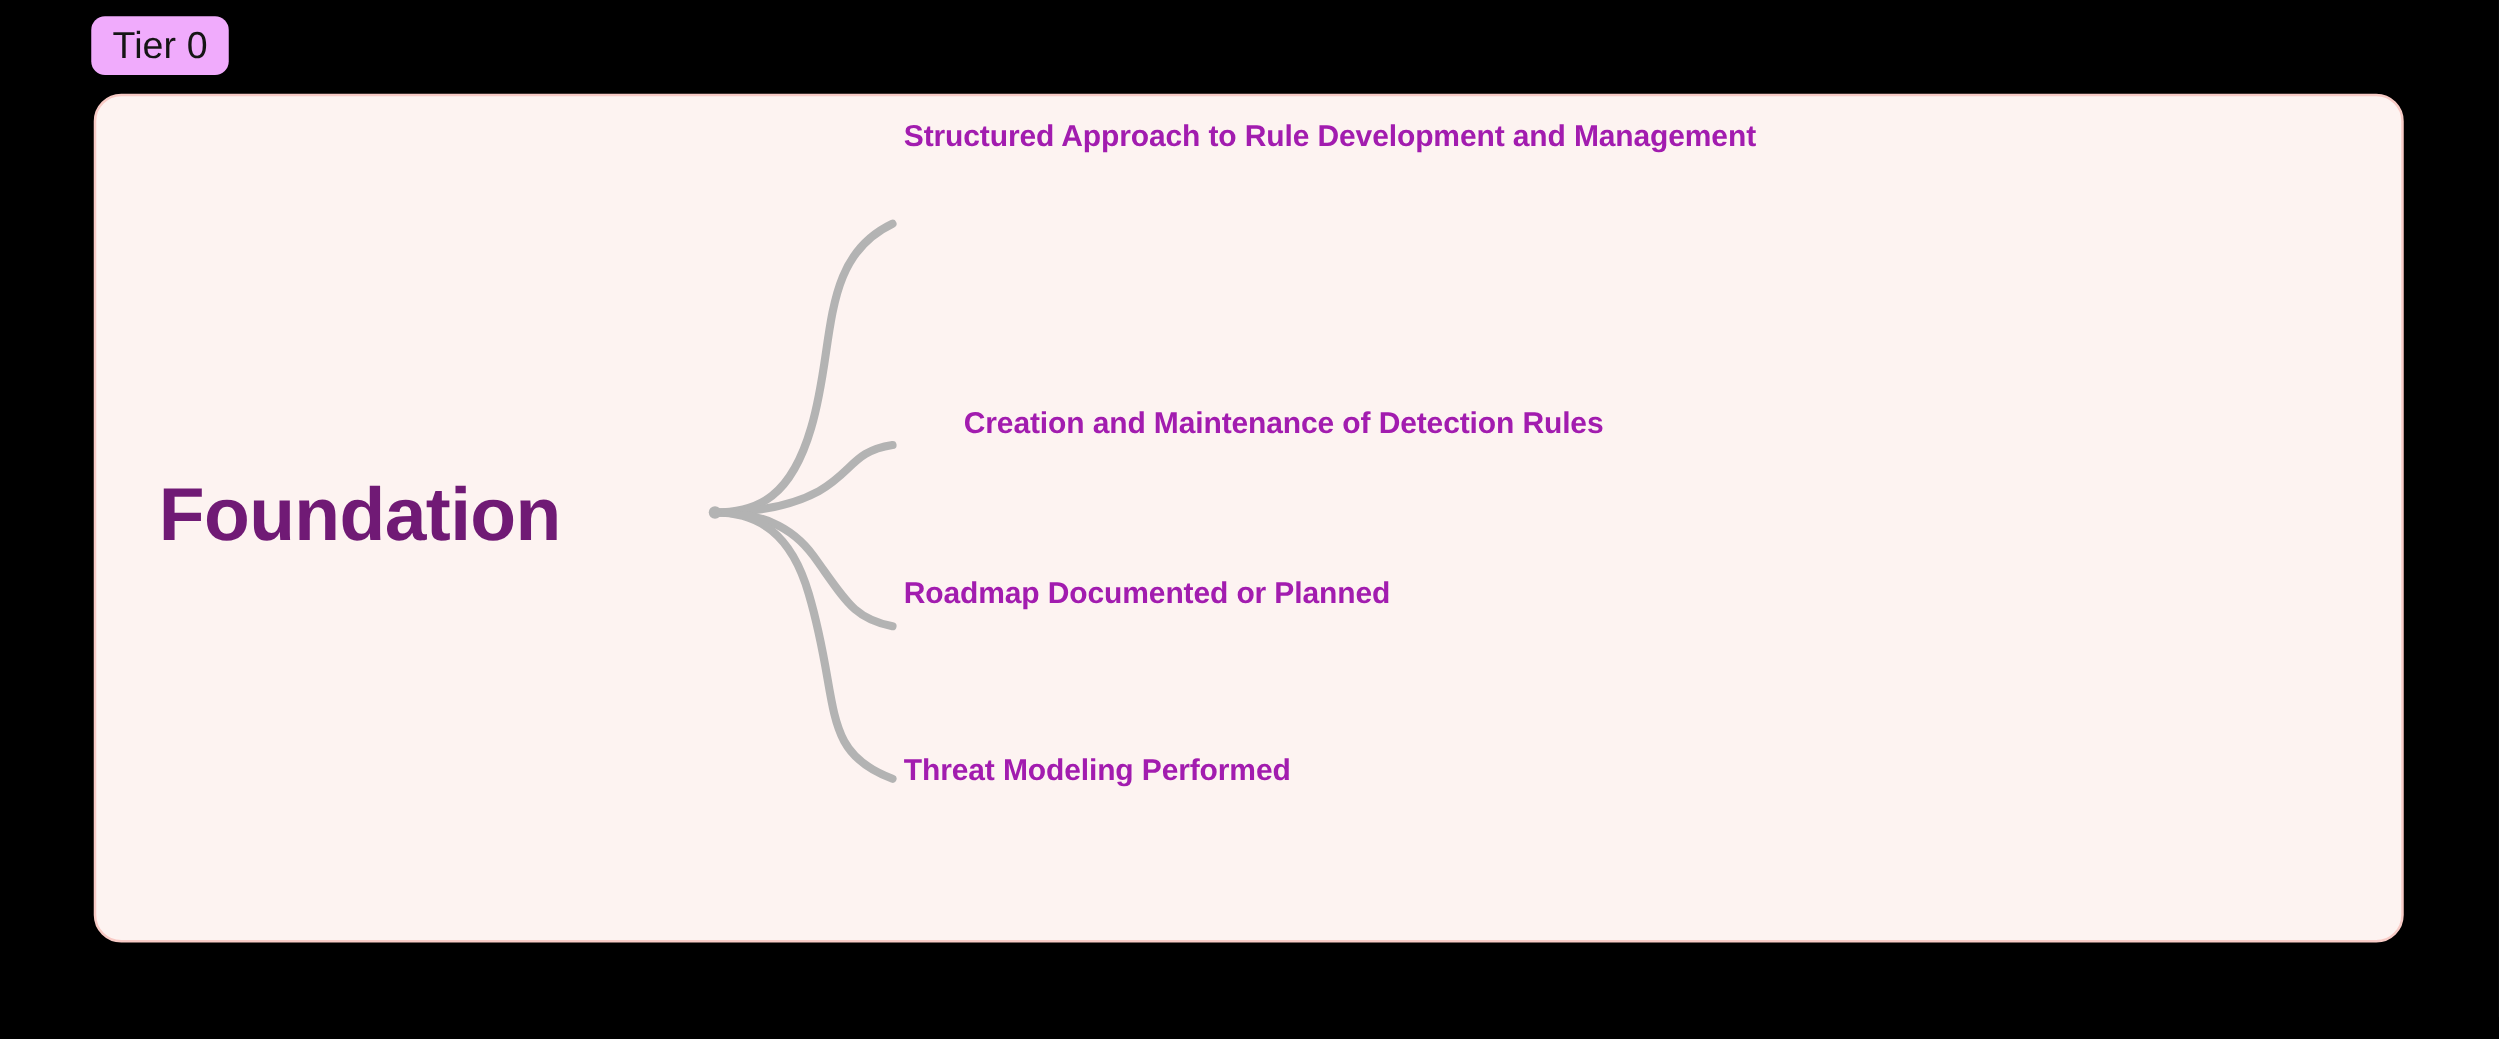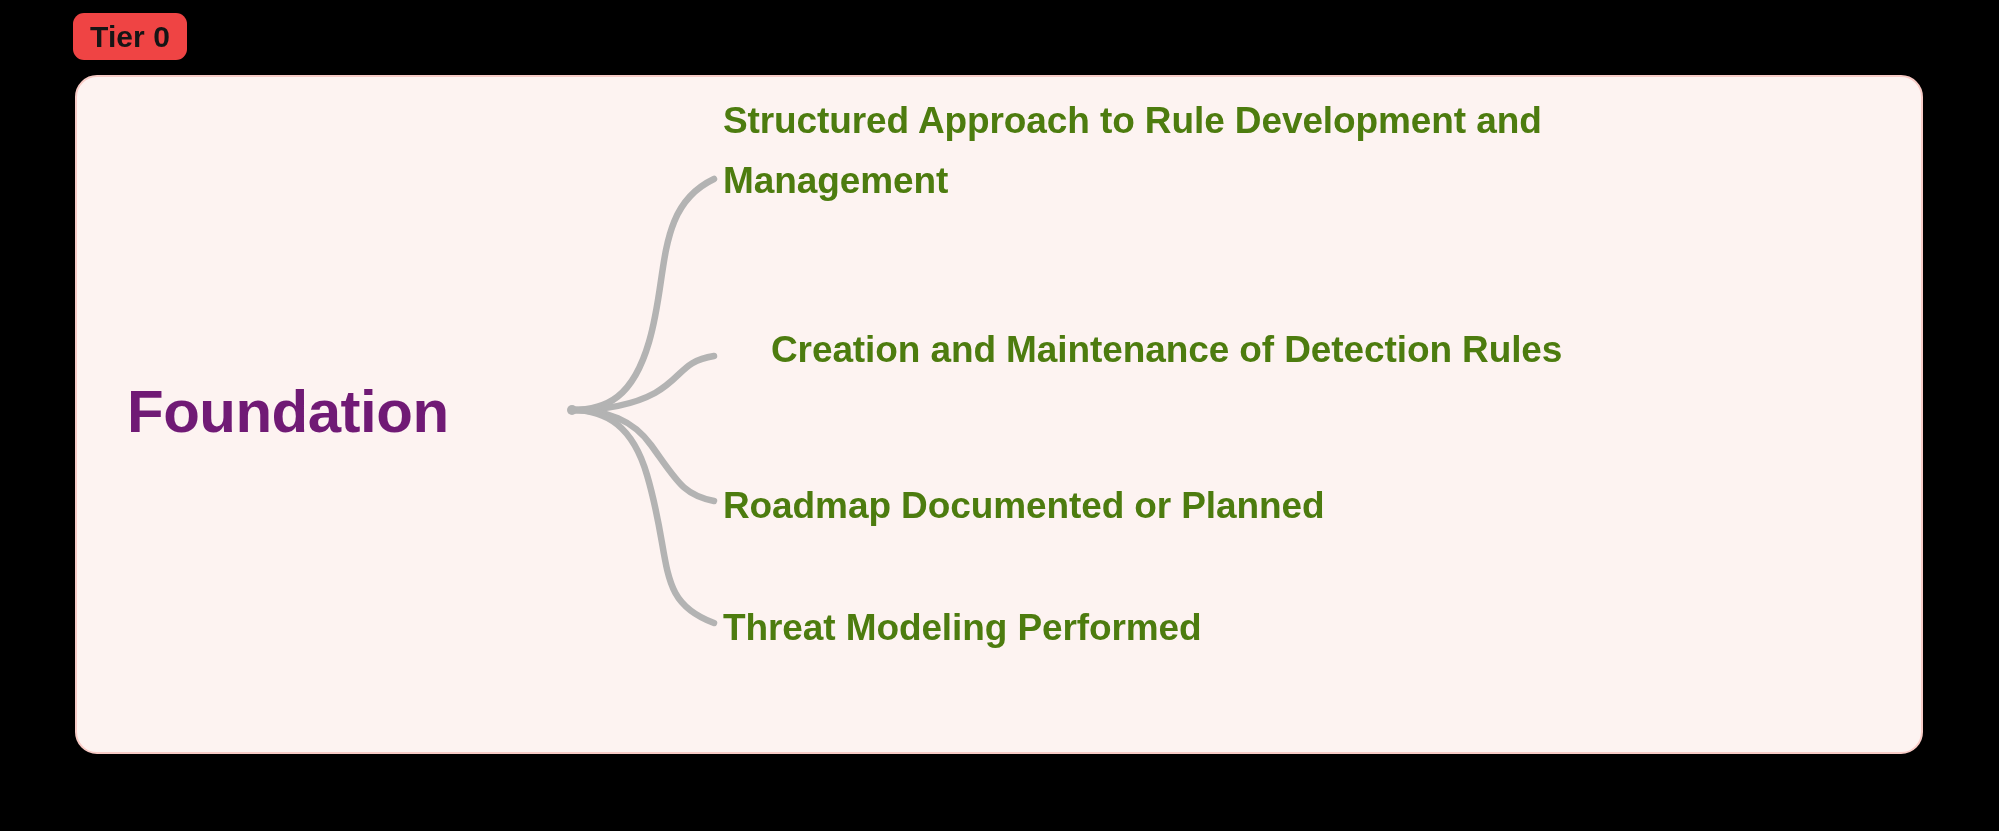--- a/index.html
+++ b/index.html
@@ -27,24 +27,24 @@
   .tier-badge {
     position: absolute;
     left: 73px;
     top: 13px;
     height: 47px;
     box-sizing: border-box;
     padding: 0 17px;
     display: flex;
     align-items: center;
     justify-content: center;
-    background: #ef4444;
+    background: #f0abfc;
     border-radius: 11px;
     font-size: 30px;
-    font-weight: 700;
+    font-weight: 400;
     color: #151515;
     letter-spacing: 0.1px;
     line-height: 1;
     white-space: nowrap;
   }
   
   .mindmap-panel {
     position: absolute;
     left: 75px;
     top: 75px;
@@ -86,29 +86,29 @@
     font-weight: 700;
     color: #701a75;
     letter-spacing: -0.5px;
     line-height: 1;
     white-space: nowrap;
   }
   
   .branch-label {
     position: absolute;
     left: 646px;
-    font-size: 37px;
+    font-size: 24px;
     font-weight: 700;
-    color: #4d7c0f;
+    color: #a21caf;
     letter-spacing: -0.1px;
     line-height: 1.62;
   }
   .branch-label.b0 { top: 14px;  width: 860px; }
   .branch-label.b1 { top: 243px; width: 900px; margin-left: 48px; }
-  .branch-label.b2 { top: 399px; width: 900px; }
+  .branch-label.b2 { top: 379px; width: 900px; }
   .branch-label.b3 { top: 521px; width: 900px; }
 </style>
 </head>
 <body>
 
 <div id="root-canvas">
 
   <div class="tier-badge">
     <span>Tier 0</span>
   </div>

